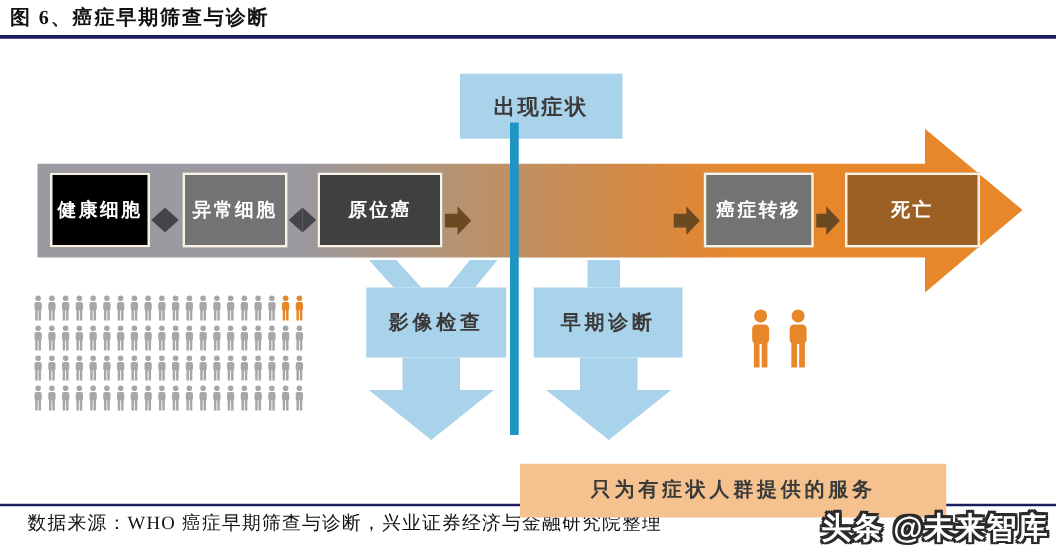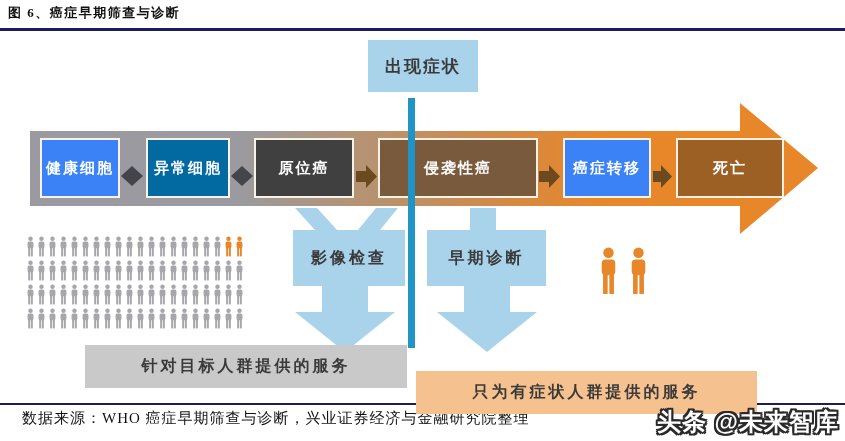--- a/index.html
+++ b/index.html
@@ -1,25 +1,25 @@
 <!DOCTYPE html>
 <html><head>
 <meta charset="utf-8">
 <style>
   html,body{margin:0;padding:0;background:#fff;}
   .page{position:relative;width:845px;height:441px;background:#fff;overflow:hidden;
         font-family:"Liberation Sans",sans-serif;}
 
-  .title{position:absolute;left:8px;top:4px;font-size:13px;font-weight:bold;color:#111;
+  .title{position:absolute;left:8px;top:4px;font-size:16px;font-weight:bold;color:#111;
          letter-spacing:1.5px;font-family:"Liberation Serif",serif;}
   .title-rule{position:absolute;left:0;top:28px;width:845px;height:3px;}
 
   .shapes{position:absolute;left:0;top:0;z-index:1;}
 
-  .symptom-box{position:absolute;left:368px;top:40px;width:110px;height:52px;z-index:2;
+  .symptom-box{position:absolute;left:368px;top:59px;width:130px;height:52px;z-index:2;
                display:flex;align-items:center;justify-content:center;
                font-size:17px;font-weight:bold;color:#3a3a3a;letter-spacing:2px;}
   .teal-line{position:absolute;left:408px;top:98px;width:7px;height:250px;z-index:6;}
 
   .stage-box{position:absolute;top:138px;height:60px;z-index:2;box-sizing:border-box;
              display:flex;align-items:center;justify-content:center;
              color:#fff;font-weight:bold;font-size:15px;letter-spacing:2px;
              border:2px solid #f7f2e4;}
   .s0{left:40px;width:80px}.s1{left:146px;width:84px}.s2{left:254px;width:100px}
   .s3{left:378px;width:160px}.s4{left:563px;width:88px}.s5{left:676px;width:108px}
@@ -83,25 +83,24 @@
     <polygon points="376,208 398,208 380,230 358,230" fill="#a9d3ea"></polygon>
     <rect x="470" y="208" width="26" height="22" fill="#a9d3ea"></rect>
 
     <polygon points="322,286 368,286 368,312 395,312 345,352 295,312 322,312" fill="#a9d3ea"></polygon>
     <polygon points="464,286 510,286 510,312 537,312 487,352 437,312 464,312" fill="#a9d3ea"></polygon>
   </svg>
 
   <div class="symptom-box" style="background: rgb(169, 211, 234);">出现症状</div>
   <div class="teal-line" style="background: rgb(32, 149, 197);"></div>
 
-  <div class="stage-box s0" style="background: #3b82f6; text-align: right;">健康细胞</div>
-  <div class="stage-box s1" style="background: #0369a1;">异常细胞</div>
+  <div class="stage-box s0" style="background: #000000; text-align: right;">健康细胞</div>
+  <div class="stage-box s1" style="background: #737373;">异常细胞</div>
   <div class="stage-box s2" style="background: #404040;">原位癌</div>
-  <div class="stage-box s3" style="background: rgb(122, 90, 61);">侵袭性癌</div>
-  <div class="stage-box s4" style="background: #3b82f6;">癌症转移</div>
+  <div class="stage-box s4" style="background: #737373;">癌症转移</div>
   <div class="stage-box s5" style="background: rgb(156, 95, 36);">死亡</div>
 
   <div class="blue-box imaging" style="background: rgb(169, 211, 234);">影像检查</div>
   <div class="blue-box early" style="background: rgb(169, 211, 234);">早期诊断</div>
 
   <div class="crowd">
       <div class="crowd-row">
         <span class="person"><svg width="9" height="21" viewBox="0 0 20 46">
             <circle cx="10" cy="5.5" r="5" fill="#a7a7ab"></circle>
             <rect x="3.5" y="12" width="13" height="15" rx="3.5" fill="#a7a7ab"></rect>
@@ -598,20 +597,19 @@
           <rect x="10.8" y="26" width="4.4" height="19" fill="#e8872a"></rect>
         </svg></span>
       <span class="person"><svg width="21" height="48" viewBox="0 0 20 46">
           <circle cx="10" cy="5.5" r="5" fill="#e8872a"></circle>
           <rect x="3.5" y="12" width="13" height="15" rx="3.5" fill="#e8872a"></rect>
           <rect x="4.8" y="26" width="4.4" height="19" fill="#e8872a"></rect>
           <rect x="10.8" y="26" width="4.4" height="19" fill="#e8872a"></rect>
         </svg></span>
     </div>
 
-  <div class="bar bar-gray" style="background: rgb(201, 201, 201);">针对目标人群提供的服务</div>
   <div class="bar bar-orange" style="background: rgb(245, 194, 143); margin-top: 26px;">只为有症状人群提供的服务</div>
 
   <div class="footer-rule" style="background: rgb(28, 28, 96);"></div>
   <div class="footer">数据来源：WHO 癌症早期筛查与诊断，兴业证券经济与金融研究院整理</div>
   <div class="watermark">头条 @未来智库</div>
 
 </div>
 
 </body></html>

